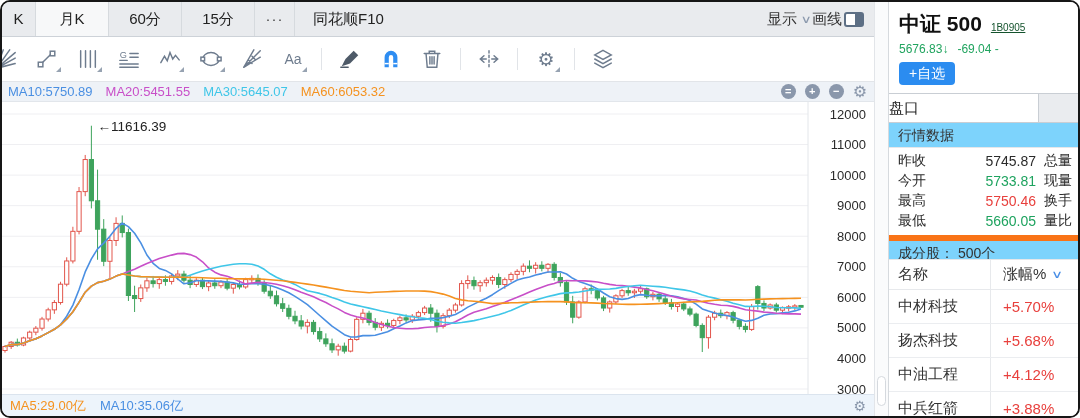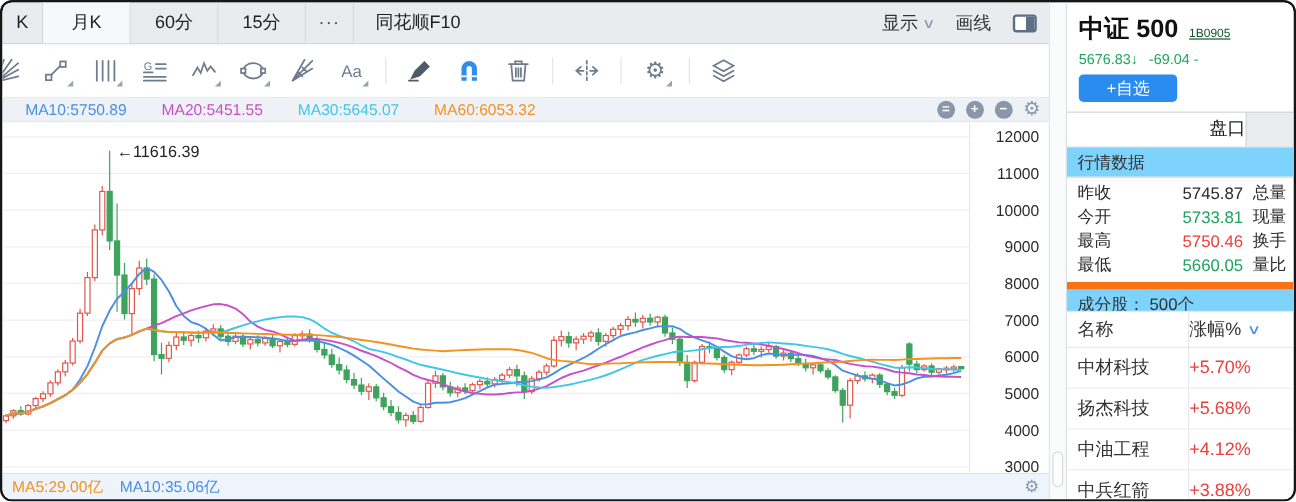--- a/index.html
+++ b/index.html
@@ -11,69 +11,69 @@
     position:relative;
   }
   
   .left{width:872px;display:flex;flex-direction:column;flex:none;}
   .tabbar{height:35px;background:#e9ebee;border-bottom:1px solid #cdd2d8;display:flex;align-items:stretch;flex:none;}
   .tab{width:73px;text-align:center;line-height:34px;font-size:15px;color:#222;border-right:1px solid #d6dade;cursor:default;white-space:nowrap;overflow:hidden;}
   .tab.cut{width:34px;}
   .tab.active{background:#f7f8f9;}
   .tab.more{width:40px;color:#444;letter-spacing:1px;}
   .tab.f10{width:auto;padding:0 18px;border-right:none;}
-  .tb-right{margin-left:auto;display:flex;align-items:center;gap:18px;padding-right:10px;font-size:15px;color:#333;}
+  .tb-right{margin-left:auto;display:flex;align-items:center;gap:2px;padding-right:10px;font-size:15px;color:#333;}
   .tb-link{display:inline-flex;align-items:center;gap:5px;}
   .chev{color:#8b99ad;font-size:11px;transform:scaleX(1.4);}
   .panel-toggle{width:20px;height:15px;border:2px solid #5d6f85;border-radius:3px;position:relative;display:inline-block;background:#fff;}
   .pt-fill{position:absolute;right:0;top:0;bottom:0;width:7px;background:#5d6f85;}
   
   .toolbar{height:45px;border-bottom:1px solid #e2e5e9;display:flex;align-items:center;gap:15px;padding-right:8px;flex:none;background:#fff;}
   .tool{position:relative;width:26px;height:26px;display:flex;align-items:center;justify-content:center;color:#6e7c8e;}
   .tool svg{stroke:#6e7c8e;fill:none;stroke-width:1.6;stroke-linecap:round;}
   .tool.fan{margin-left:-9px;}
   .caret{position:absolute;right:-1px;bottom:0;width:0;height:0;border-left:5px solid transparent;border-bottom:5px solid #97a3b2;}
   .tdiv{width:1px;height:22px;background:#e1e4e8;flex:none;}
   .aa{font-size:14px;color:#6e7c8e;}
   
-  .ma-row{height:20px;background:#eef2f7;border-bottom:1px solid #e2e6eb;display:flex;align-items:center;gap:29px;padding-left:19px;font-size:13px;flex:none;}
+  .ma-row{height:20px;background:#eef2f7;border-bottom:1px solid #e2e6eb;display:flex;align-items:center;gap:13px;padding-left:6px;font-size:13px;flex:none;}
   .c-ma10{color:#4a8fe2}.c-ma20{color:#c84fc8}.c-ma30{color:#3fc6e8}.c-ma60{color:#f5921f}
   .zctrls{margin-left:auto;display:flex;align-items:center;gap:9px;padding-right:7px;}
   .zc{width:15px;height:15px;border-radius:50%;background:#8a97ab;color:#fff;font-size:11px;font-weight:bold;display:inline-flex;align-items:center;justify-content:center;line-height:1;}
   .gear{color:#8a97ab;font-size:16px;line-height:1;}
   
   .chart-area{height:292px;flex:none;position:relative;background:#fff;}
   
   .vol-row{flex:1;background:#edf4fb;border-top:1px solid #dbe4ee;display:flex;align-items:center;gap:14px;padding:0 8px;font-size:13px;}
   .vol-gear{margin-left:auto;color:#8a97ab;font-size:14px;}
   
   .gutter{width:14px;flex:none;background:#fafbfc;border-left:1px solid #e2e5e9;position:relative;}
   .thumb{position:absolute;left:2px;bottom:10px;width:9px;height:30px;border-radius:5px;background:#ffffff;border:1px solid #d5d9de;}
   
   .panel{flex:1;border-left:1px solid #d6dade;display:flex;flex-direction:column;overflow:hidden;background:#fff;}
   .p-head{padding:8px 10px 0;flex:none;}
   .p-title{display:flex;align-items:baseline;gap:9px;white-space:nowrap;overflow:hidden;}
   .p-name{font-size:21px;font-weight:bold;color:#111;}
   .p-code{font-size:10px;color:#14532d;text-decoration:underline;}
   .p-price{margin-top:4px;font-size:12px;color:#21a45f;white-space:nowrap;overflow:hidden;display:flex;gap:9px;}
-  .p-add{margin-top:6px;display:inline-block;background:#2b8cf0;color:#fff;font-size:14px;padding:2px 23px;border-radius:4px;line-height:19px;}
+  .p-add{margin-top:6px;display:inline-block;background:#2b8cf0;color:#fff;font-size:14px;padding:2px 10px;border-radius:4px;line-height:19px;}
   .p-tabs{margin-top:8px;height:30px;border-top:1px solid #c9ced4;border-bottom:1px solid #c9ced4;display:flex;flex:none;}
-  .p-tab{width:150px;background:#fff;border-right:1px solid #c9ced4;text-align:right;line-height:28px;font-size:15px;color:#222;}
+  .p-tab{width:150px;background:#fff;border-right:1px solid #c9ced4;text-align:left;line-height:28px;font-size:15px;color:#222;}
   .p-tab-rest{flex:1;background:#eaecef;}
   .sec-bar{height:25px;line-height:24px;background:#7dd3fc;border-bottom:1px solid #e5e7ea;padding:0 9px;font-size:14px;color:#333;flex:none;white-space:nowrap;overflow:hidden;}
   .sec-bar.topline{border-top:6px solid #f97316;}
   .quotes{padding:3px 0 4px;flex:none;}
   .q-row{height:20px;display:flex;align-items:center;padding:0 6px 0 9px;font-size:14px;white-space:nowrap;}
   .q-label{width:46px;color:#2b2b2b;flex:none;}
   .q-val{flex:1;text-align:right;}
   .q-label2{margin-left:8px;color:#2b2b2b;flex:none;}
   .v-dark{color:#2b2b2b}.v-green{color:#1ea35f}.v-red{color:#e8403d}
   .cons-head{height:30px;display:flex;align-items:center;border-bottom:1px solid #e7e9ec;font-size:15px;color:#333;flex:none;}
   .cons-c1{flex:1;padding-left:9px;}
-  .cons-c2{width:88px;border-left:1px solid #e7e9ec;padding-left:0;display:flex;align-items:center;height:100%;text-align:right;}
+  .cons-c2{width:88px;border-left:1px solid #e7e9ec;padding-left:12px;display:flex;align-items:center;height:100%;text-align:right;}
   .sortchev{color:#4a8fe6;font-size:11px;margin-left:7px;transform:scaleX(1.5);}
   .cons-row{height:34px;display:flex;align-items:center;border-bottom:1px solid #ebedf0;font-size:15px;flex:none;}
   .cons-row .cons-c2{font-size:15px;}
 </style>
 </head>
 <body>
 
 <div class="app">
 
   <div class="left">

